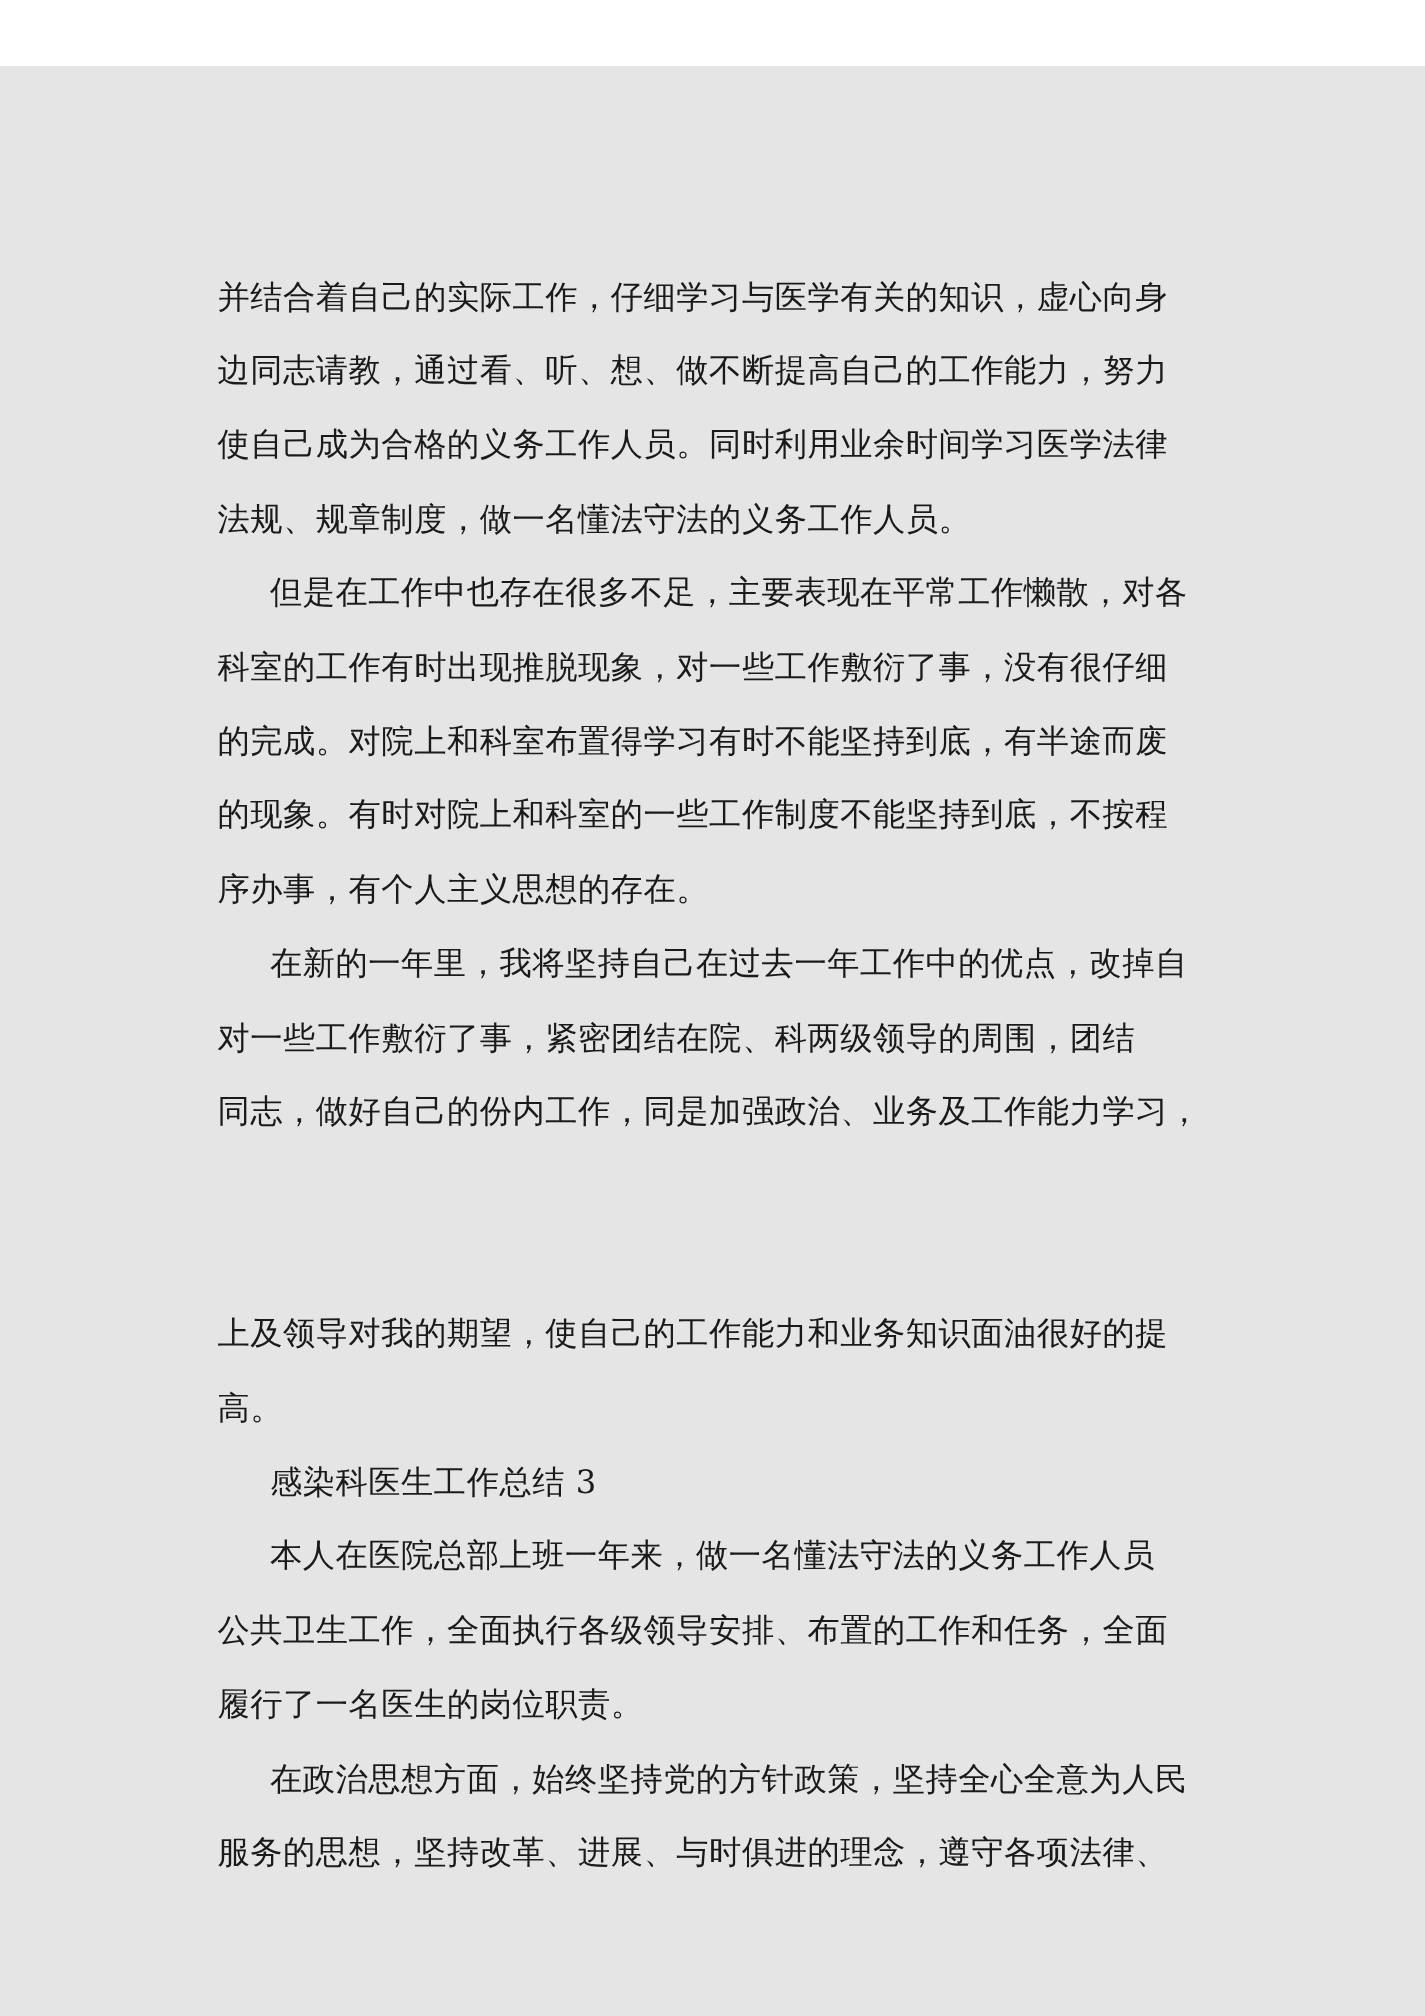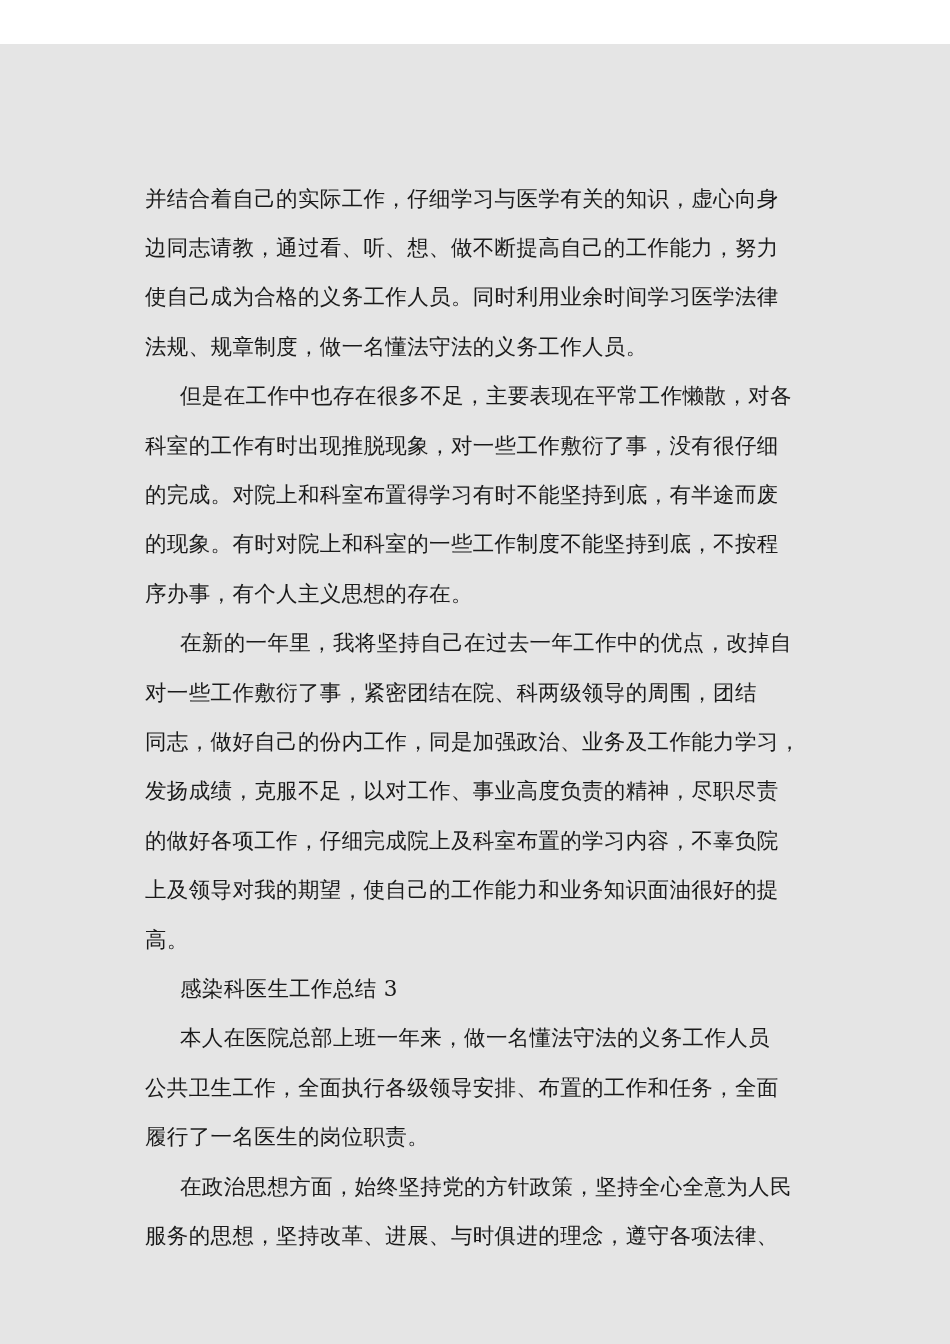--- a/index.html
+++ b/index.html
@@ -46,22 +46,20 @@
 
   <div class="line indent" style="top:337px">但是在工作中也存在很多不足，主要表现在平常工作懒散，对各</div>
   <div class="line" style="top:387px">科室的工作有时出现推脱现象，对一些工作敷衍了事，没有很仔细</div>
   <div class="line" style="top:436px">的完成。对院上和科室布置得学习有时不能坚持到底，有半途而废</div>
   <div class="line" style="top:535px">序办事，有个人主义思想的存在。</div>
   <div class="line" style="top:485px">的现象。有时对院上和科室的一些工作制度不能坚持到底，不按程</div>
 
   <div class="line indent" style="top:584px">在新的一年里，我将坚持自己在过去一年工作中的优点，改掉自</div>
   <div class="line" style="top:634px">对一些工作敷衍了事，紧密团结在院、科两级领导的周围，团结</div>
   <div class="line" style="top:683px">同志，做好自己的份内工作，同是加强政治、业务及工作能力学习，</div>
-  <div class="line" style="top:732px">发扬成绩，克服不足，以对工作、事业高度负责的精神，尽职尽责</div>
-  <div class="line" style="top:782px">的做好各项工作，仔细完成院上及科室布置的学习内容，不辜负院</div>
   <div class="line" style="top:831px">上及领导对我的期望，使自己的工作能力和业务知识面油很好的提</div>
   <div class="line" style="top:881px">高。</div>
 
   <div class="line indent" style="top:930px">感染科医生工作总结 3</div>
 
   <div class="line indent" style="top:979px">本人在医院总部上班一年来，做一名懂法守法的义务工作人员</div>
   <div class="line" style="top:1029px">公共卫生工作，全面执行各级领导安排、布置的工作和任务，全面</div>
   <div class="line" style="top:1078px">履行了一名医生的岗位职责。</div>
 
   <div class="line indent" style="top:1128px">在政治思想方面，始终坚持党的方针政策，坚持全心全意为人民</div>

